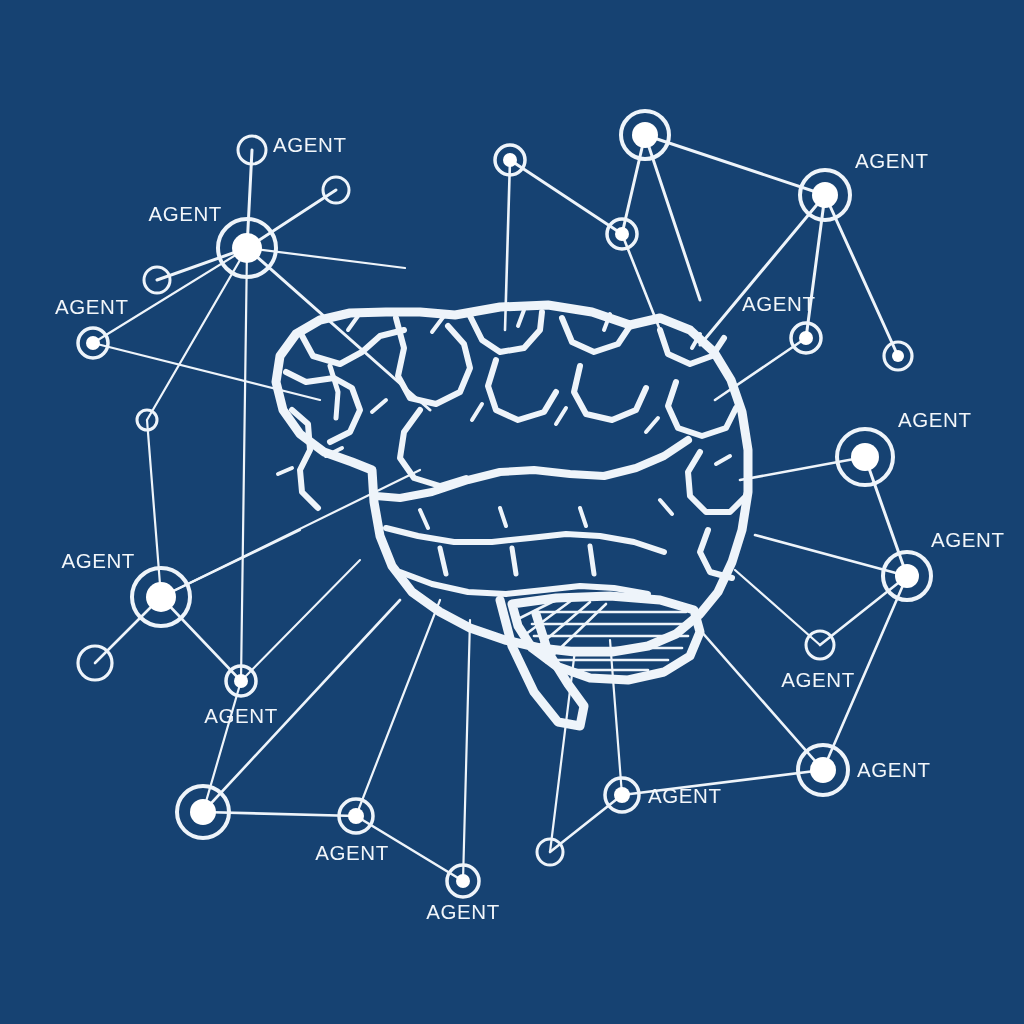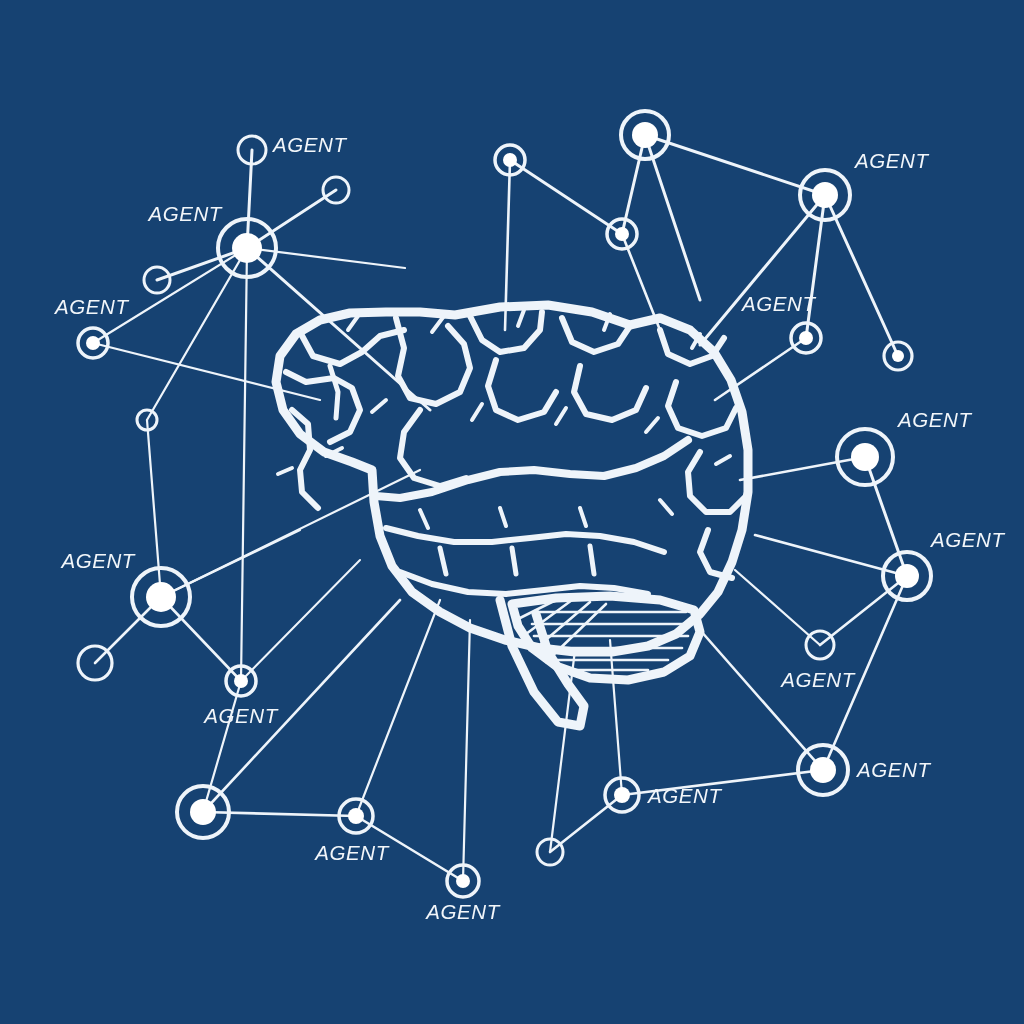--- a/index.html
+++ b/index.html
@@ -7,21 +7,20 @@
     margin: 0;
     padding: 0;
     background: #12365f;
   }
   #stage {
     position: relative;
     width: 1024px;
     height: 1024px;
     overflow: hidden;
     font-family: "Liberation Sans", sans-serif;
-    font-style: italic;
   }
   #canvas {
     position: absolute;
     top: 0; left: 0;
     width: 1024px;
     height: 1024px;
     display: block;
   }
   .agent-label {
     font-family: "Liberation Sans", sans-serif;

